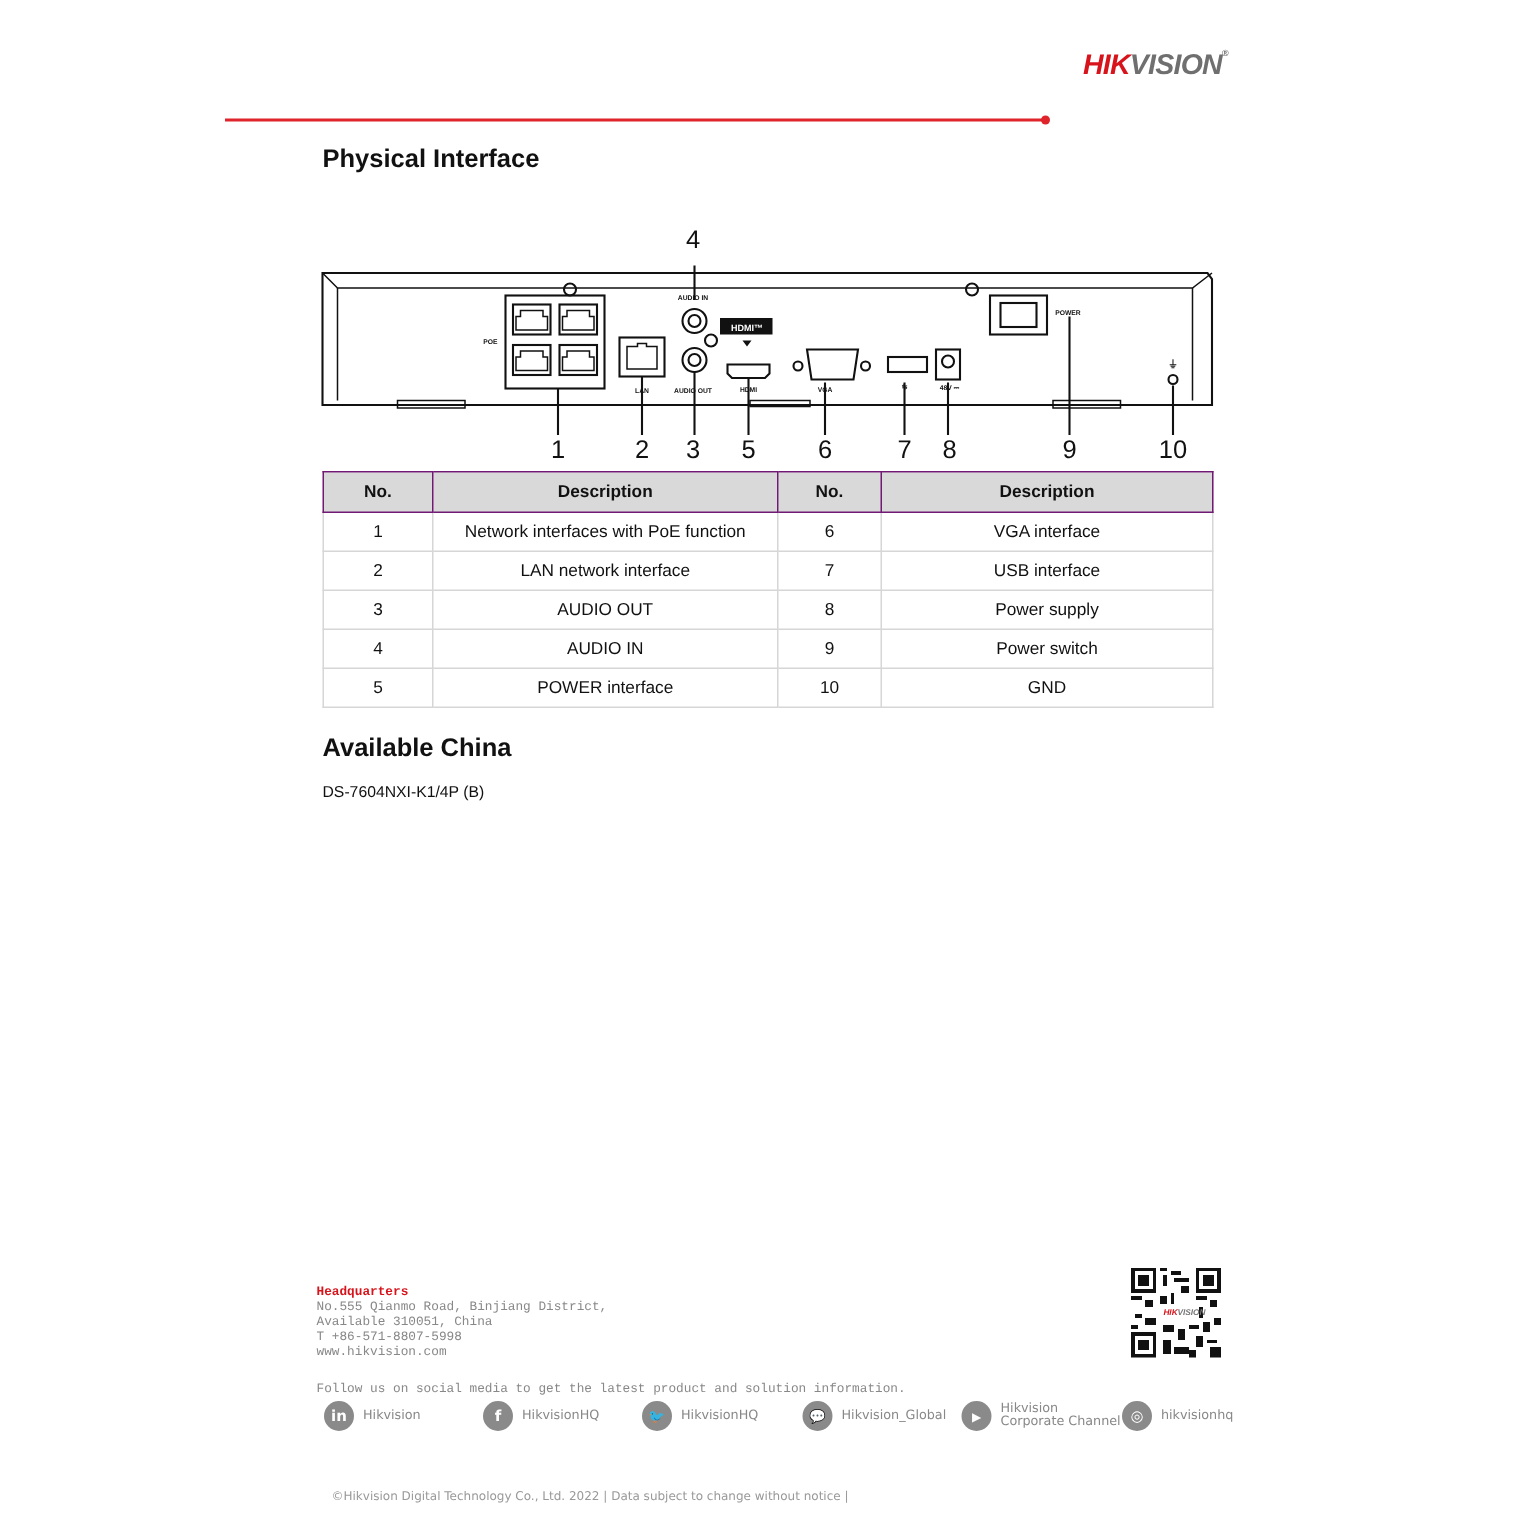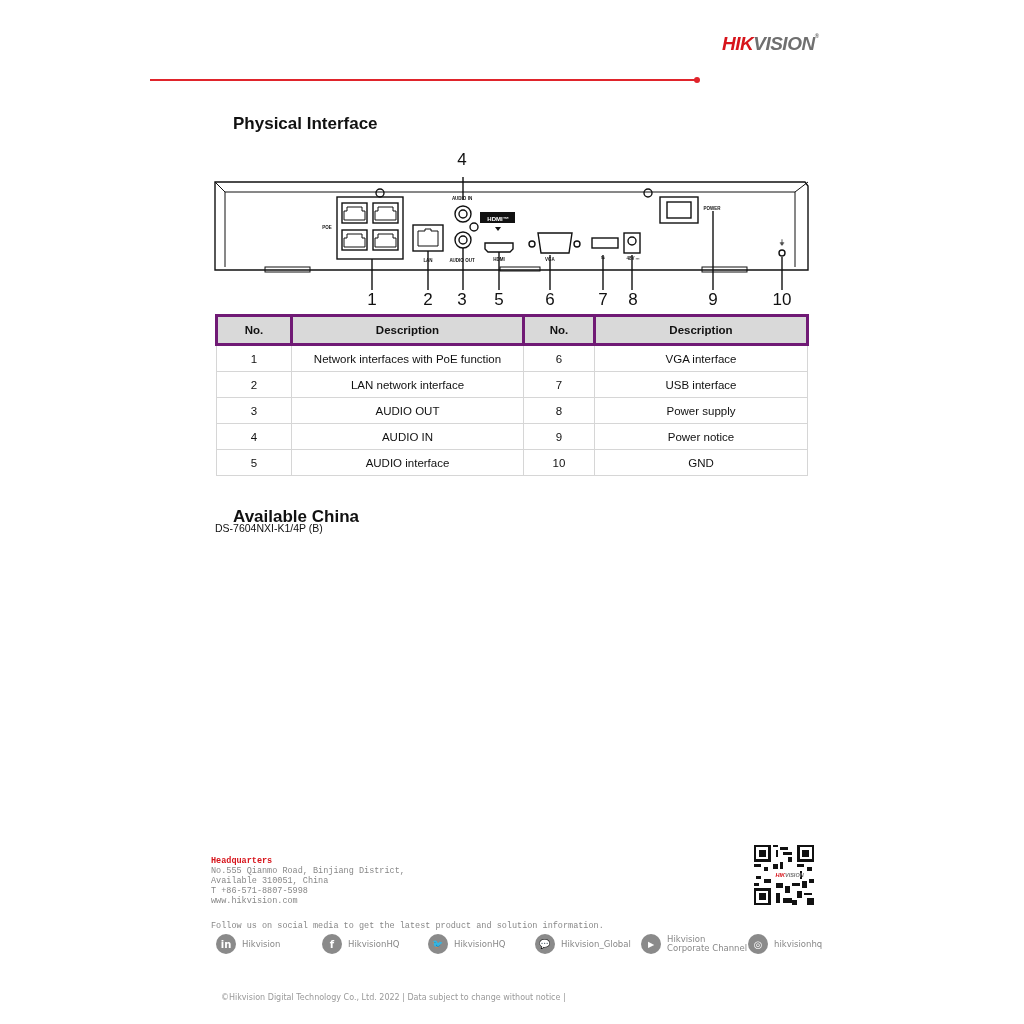--- a/index.html
+++ b/index.html
@@ -3,24 +3,24 @@
 <meta charset="utf-8">
 <style>
   html, body { margin:0; padding:0; background:#fff; }
   body { width:1024px; height:1024px; position:relative; overflow:hidden; font-family:"Liberation Sans", sans-serif; color:#111; }
   .logo { position:absolute; left:722px; top:33px; font-family:"Liberation Sans", sans-serif; font-weight:bold; font-style:italic; font-size:19px; letter-spacing:-0.5px; }
   .logo .hik { color:#d7141b; }
   .logo .vis { color:#6f6f6f; }
   .logo .reg { font-size:6px; color:#6f6f6f; vertical-align:top; font-style:normal; }
   .redline { position:absolute; left:150px; top:79px; width:545px; height:2px; background:#e0242b; }
   .reddot { position:absolute; left:694px; top:77px; width:6px; height:6px; border-radius:50%; background:#e0242b; }
-  h2 { position:absolute; margin:18px; font-family:"Liberation Sans", sans-serif; font-weight:bold; font-size:17px; color:#111; }
+  h2 { position:absolute; margin:0; font-family:"Liberation Sans", sans-serif; font-weight:bold; font-size:17px; color:#111; }
   .diagram { position:absolute; left:210px; top:145px; width:605px; height:170px; }
   table.iface { position:absolute; left:215px; top:314px; width:594px; border-collapse:collapse; font-size:11.5px; font-family:"Liberation Sans", sans-serif; }
-  table.iface th { background:#d9d9d9; font-weight:bold; height:24px; border:3px solid #701a75; }
+  table.iface th { background:#d9d9d9; font-weight:bold; height:24px; border:1px solid #701a75; }
   table.iface td { height:23px; text-align:center; border:1px solid #d6d6d6; }
   .model { position:absolute; left:215px; top:522px; font-size:10.5px; }
   .footer-text { position:absolute; font-size:8.5px; color:#888; line-height:10px; font-family:Liberation Mono, monospace; }
   .hq-title { color:#d7141b; font-weight:bold; }
   .social { position:absolute; top:934px; display:flex; align-items:center; }
   .soc-icon { width:20px; height:20px; border-radius:50%; background:#8a8a8a; color:#fff; display:flex; align-items:center; justify-content:center; font-size:10px; font-weight:bold; margin-right:6px; font-family:"DejaVu Sans", sans-serif; }
   .soc-label { font-size:8.5px; color:#888; font-family:"DejaVu Sans", sans-serif; line-height:9px; }
   .qr { position:absolute; left:754px; top:845px; width:60px; height:60px; }
   .copyright { position:absolute; left:221px; top:993px; font-size:8px; color:#999; font-family:"DejaVu Sans", sans-serif; }
 </style>
@@ -151,25 +151,25 @@
     <tr>
       <td>3</td>
       <td>AUDIO OUT</td>
       <td>8</td>
       <td>Power supply</td>
     </tr>
     <tr>
       <td>4</td>
       <td>AUDIO IN</td>
       <td>9</td>
-      <td>Power notice</td>
+      <td>Power switch</td>
     </tr>
     <tr>
       <td>5</td>
-      <td>AUDIO interface</td>
+      <td>POWER interface</td>
       <td>10</td>
       <td>GND</td>
     </tr>
   </tbody>
 </table>
 
 <h2 style="left:215px; top:489px;">Available China</h2>
 <div class="model">DS-7604NXI-K1/4P (B)</div>
 
 <div class="footer-text" style="left:211px; top:856px;">

